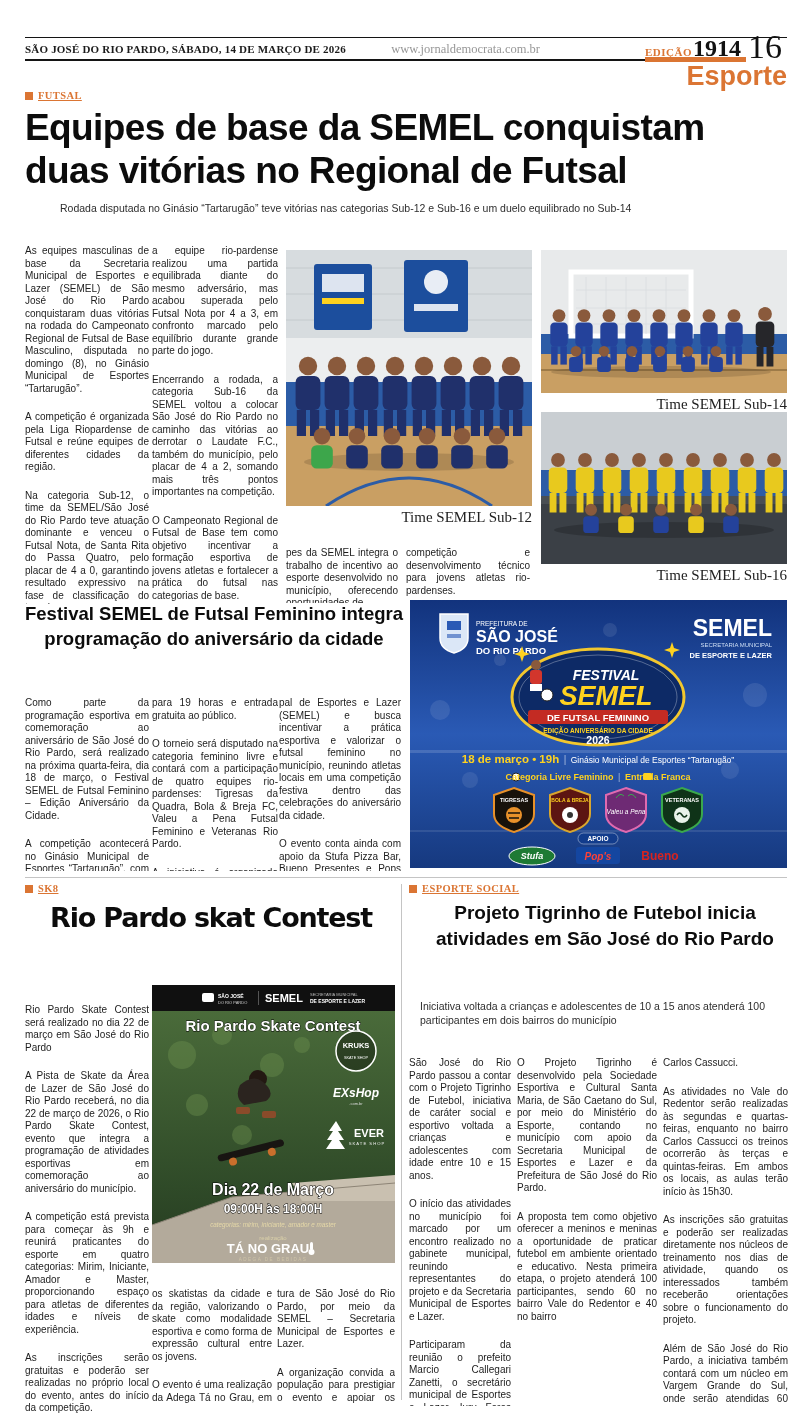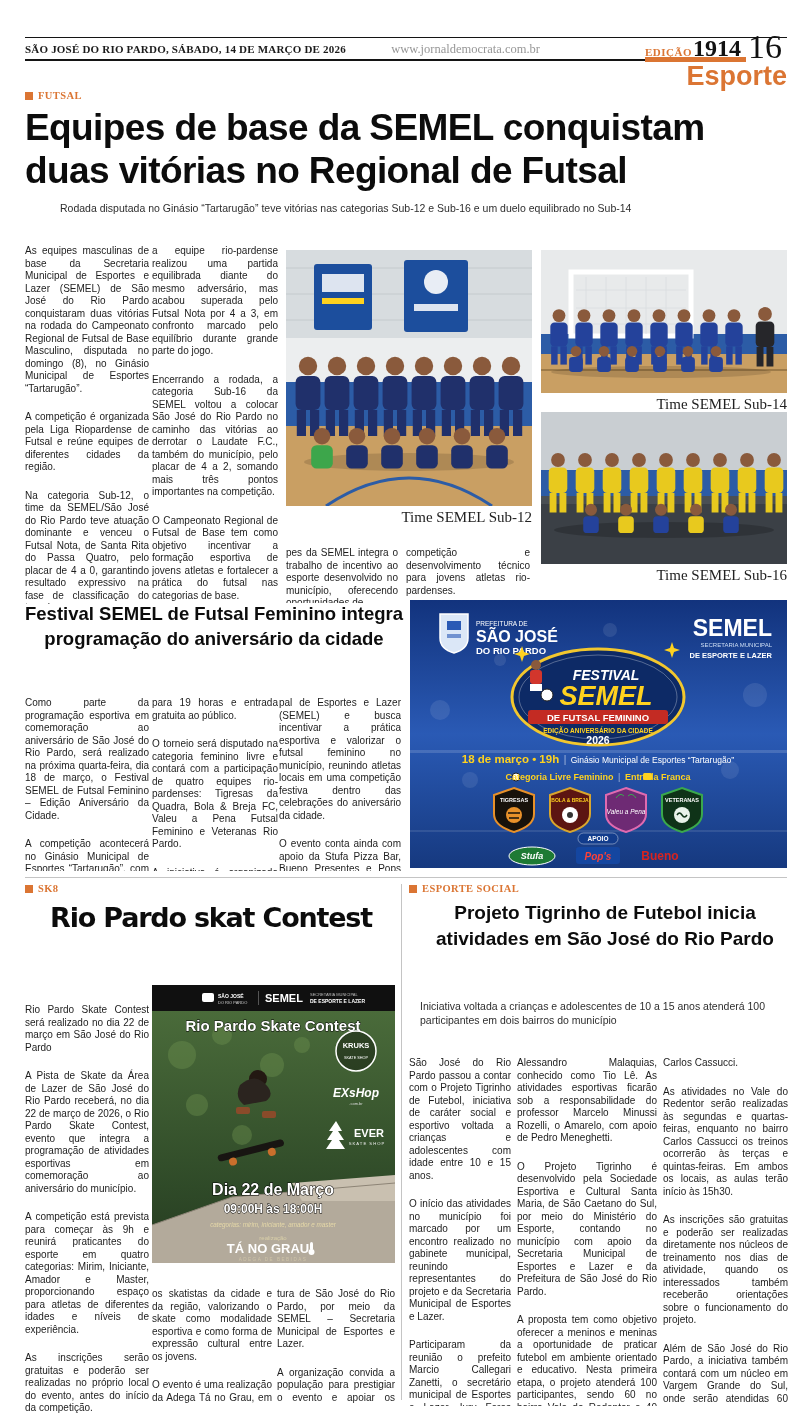--- a/index.html
+++ b/index.html
@@ -4,21 +4,21 @@
 <style>
   html,body{margin:0;padding:0;background:#888;}
   #page{position:relative;width:800px;height:1413px;background:#ffffff;margin:0 auto;
         font-family:"Liberation Sans",sans-serif;color:#1b1b1b;overflow:hidden;}
   .abs{position:absolute;}
   .serif{font-family:"Liberation Serif",serif;}
   .rule{position:absolute;background:#141414;}
   .col{position:absolute;font-size:10px;line-height:12.5px;text-align:justify;color:#1c1c1c;overflow:hidden;}
   .col p{margin:16px 0 11px 0;}
   .kicker{position:absolute;color:#DB7533;font-family:"Liberation Serif",serif;font-weight:bold;
-          font-size:10.5px;letter-spacing:.4px;}
+          font-size:10.5px;letter-spacing:.4px;text-decoration:underline;}
   .kicker::before{content:"";display:inline-block;width:8px;height:8px;background:#DB7533;
           margin-right:5px;vertical-align:-1px;}
   .h-main{position:absolute;left:25px;top:106px;width:762px;font-weight:bold;
           font-size:37px;line-height:43px;letter-spacing:-0.6px;color:#0c0c0c;}
   .h-sub{position:absolute;text-align:left;color:#2e2e2e;}
   .h2{position:absolute;text-align:center;font-weight:bold;color:#0c0c0c;font-size:18.5px;line-height:25px;}
   .h-skate{font-family:"DejaVu Sans",sans-serif;font-weight:bold;font-size:27px;line-height:34px;
           letter-spacing:-1.2px;white-space:nowrap;}
   .caption{position:absolute;font-family:"Liberation Serif",serif;font-size:15px;color:#222;text-align:right;}
   svg text{font-family:"Liberation Sans",sans-serif;}
@@ -380,21 +380,20 @@
 
   <div class="kicker" style="left:409px;top:883px">ESPORTE SOCIAL</div>
   <h2 class="h2" style="left:420px;top:900px;width:370px;margin:0;font-size:19px;line-height:26px">Projeto Tigrinho de Futebol inicia atividades em São José do Rio Pardo</h2>
   <div class="h-sub" style="left:420px;top:999px;width:367px;font-size:10.5px;line-height:14px">Iniciativa voltada a crianças e adolescentes de 10 a 15 anos atenderá 100 participantes em dois bairros do município</div>
   <div class="col" style="left:409px;top:1041px;width:102px;height:365px">
       <p>São José do Rio Pardo passou a contar com o Projeto Tigrinho de Futebol, iniciativa de caráter social e esportivo voltada a crianças e adolescentes com idade entre 10 e 15 anos.</p>
       <p>O início das atividades no município foi marcado por um encontro realizado no gabinete municipal, reunindo representantes do projeto e da Secretaria Municipal de Esportes e Lazer.</p>
       <p>Participaram da reunião o prefeito Marcio Callegari Zanetti, o secretário municipal de Esportes e Lazer, Iury Feres Abrão, além de integrantes da equipe responsável pela implantação do programa na cidade e outras autoridades.</p>
     </div>
   <div class="col" style="left:517px;top:1041px;width:140px;height:365px">
-      <p>Alessandro Malaquias, conhecido como Tio Lê. As atividades esportivas ficarão sob a responsabilidade do professor Marcelo Minussi Rozelli, o Amarelo, com apoio de Pedro Meneghetti.</p>
       <p>O Projeto Tigrinho é desenvolvido pela Sociedade Esportiva e Cultural Santa Maria, de São Caetano do Sul, por meio do Ministério do Esporte, contando no município com apoio da Secretaria Municipal de Esportes e Lazer e da Prefeitura de São José do Rio Pardo.</p>
       <p>A proposta tem como objetivo oferecer a meninos e meninas a oportunidade de praticar futebol em ambiente orientado e educativo. Nesta primeira etapa, o projeto atenderá 100 participantes, sendo 60 no bairro Vale do Redentor e 40 no bairro</p>
     </div>
   <div class="col" style="left:663px;top:1041px;width:125px;height:365px">
       <p>Carlos Cassucci.</p>
       <p>As atividades no Vale do Redentor serão realizadas às segundas e quartas-feiras, enquanto no bairro Carlos Cassucci os treinos ocorrerão às terças e quintas-feiras. Em ambos os locais, as aulas terão início às 15h30.</p>
       <p>As inscrições são gratuitas e poderão ser realizadas diretamente nos núcleos de treinamento nos dias de atividade, quando os interessados também receberão orientações sobre o funcionamento do projeto.</p>
       <p>Além de São José do Rio Pardo, a iniciativa também contará com um núcleo em Vargem Grande do Sul, onde serão atendidas 60 crianças e adolescentes.</p>
     </div>
 

